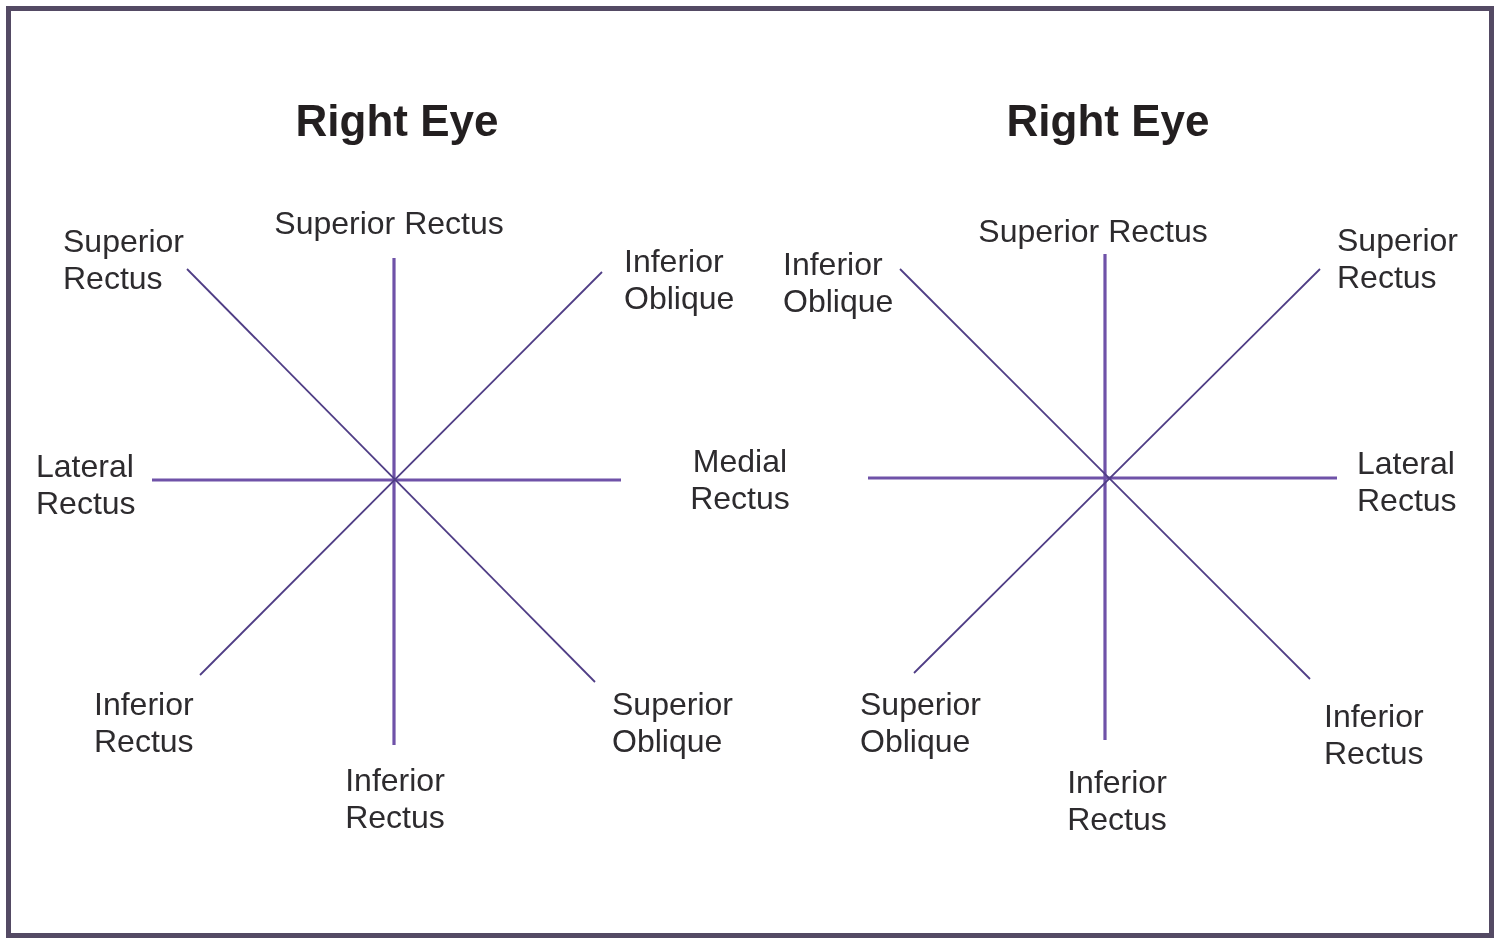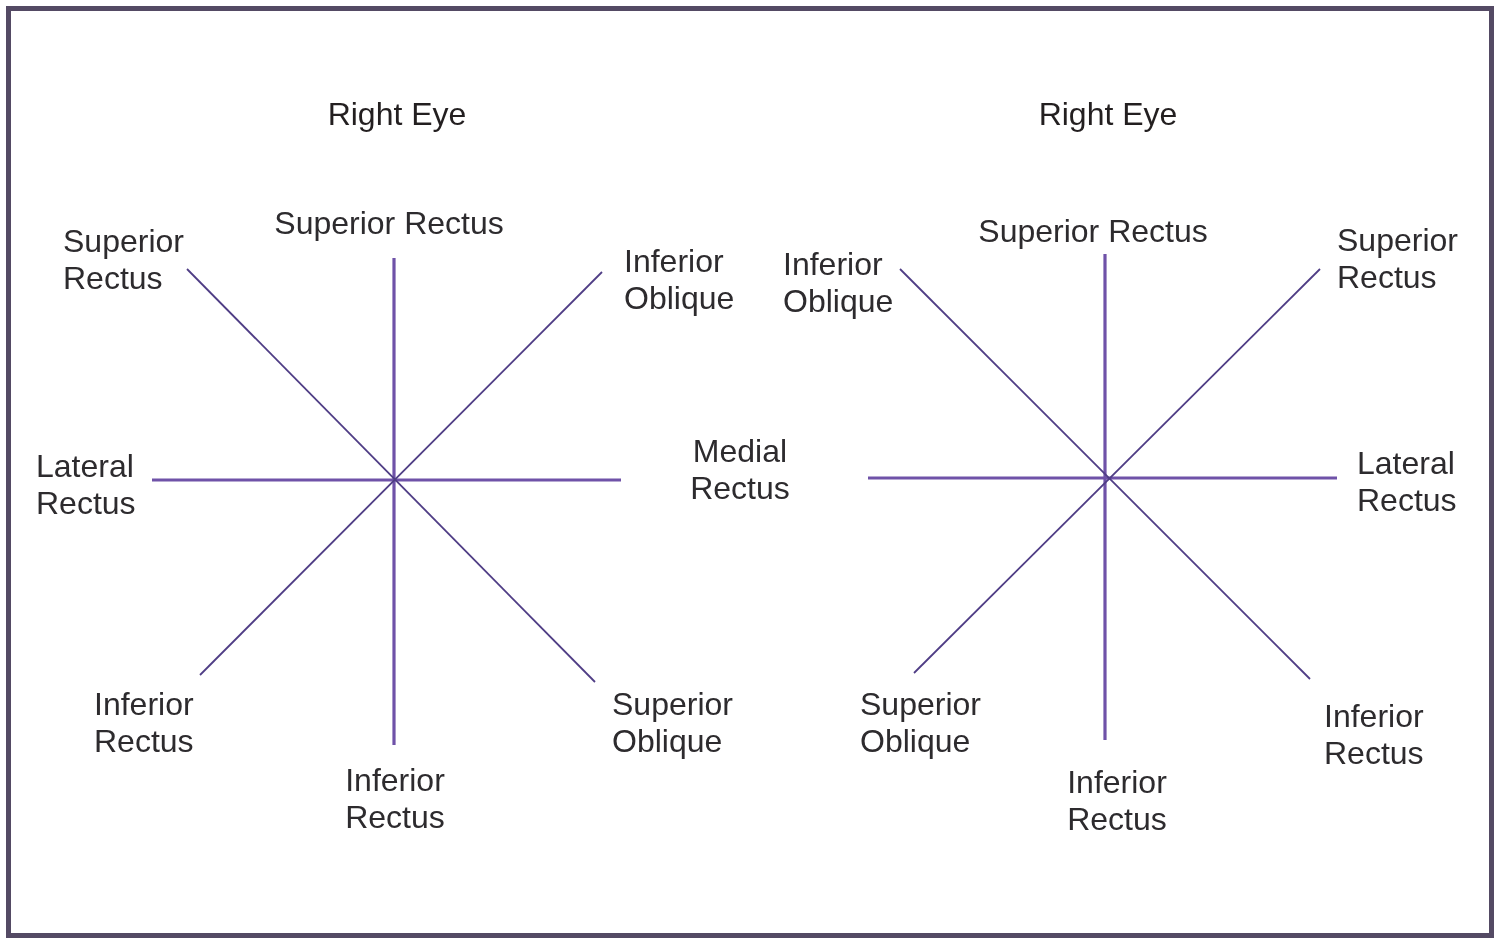--- a/index.html
+++ b/index.html
@@ -25,21 +25,21 @@
     pointer-events:none;
   }
   .rays{
     position:absolute;left:0;top:0;width:1500px;height:944px;
   }
   .ray-main{stroke:var(--line-primary);stroke-width:3.2;}
   .ray-diag{stroke:var(--line-diagonal);stroke-width:1.8;}
   .title{
     position:absolute;
     transform:translateX(-50%);
-    font-size:32px;font-weight:normal;
+    font-size:44px;font-weight:bold;
     color:var(--title-text);
     white-space:nowrap;
   }
   .lbl{
     position:absolute;
     font-size:32px;line-height:37px;
     color:var(--text);
     white-space:pre-line;
   }
   .lbl.center{transform:translateX(-50%);text-align:center;}
@@ -76,21 +76,21 @@
 
     <div class="lbl" style="left:63px;top:223px">Superior
 Rectus</div>
 
     <div class="lbl" style="left:624px;top:243px">Inferior
 Oblique</div>
 
     <div class="lbl" style="left:36px;top:448px">Lateral
 Rectus</div>
 
-    <div class="lbl center" style="left:740px;top:433px">Medial
+    <div class="lbl center" style="left:740px;top:443px">Medial
 Rectus</div>
 
     <div class="lbl" style="left:94px;top:686px">Inferior
 Rectus</div>
 
     <div class="lbl center" style="left:395px;top:762px">Inferior
 Rectus</div>
 
     <div class="lbl" style="left:612px;top:686px">Superior
 Oblique</div>

